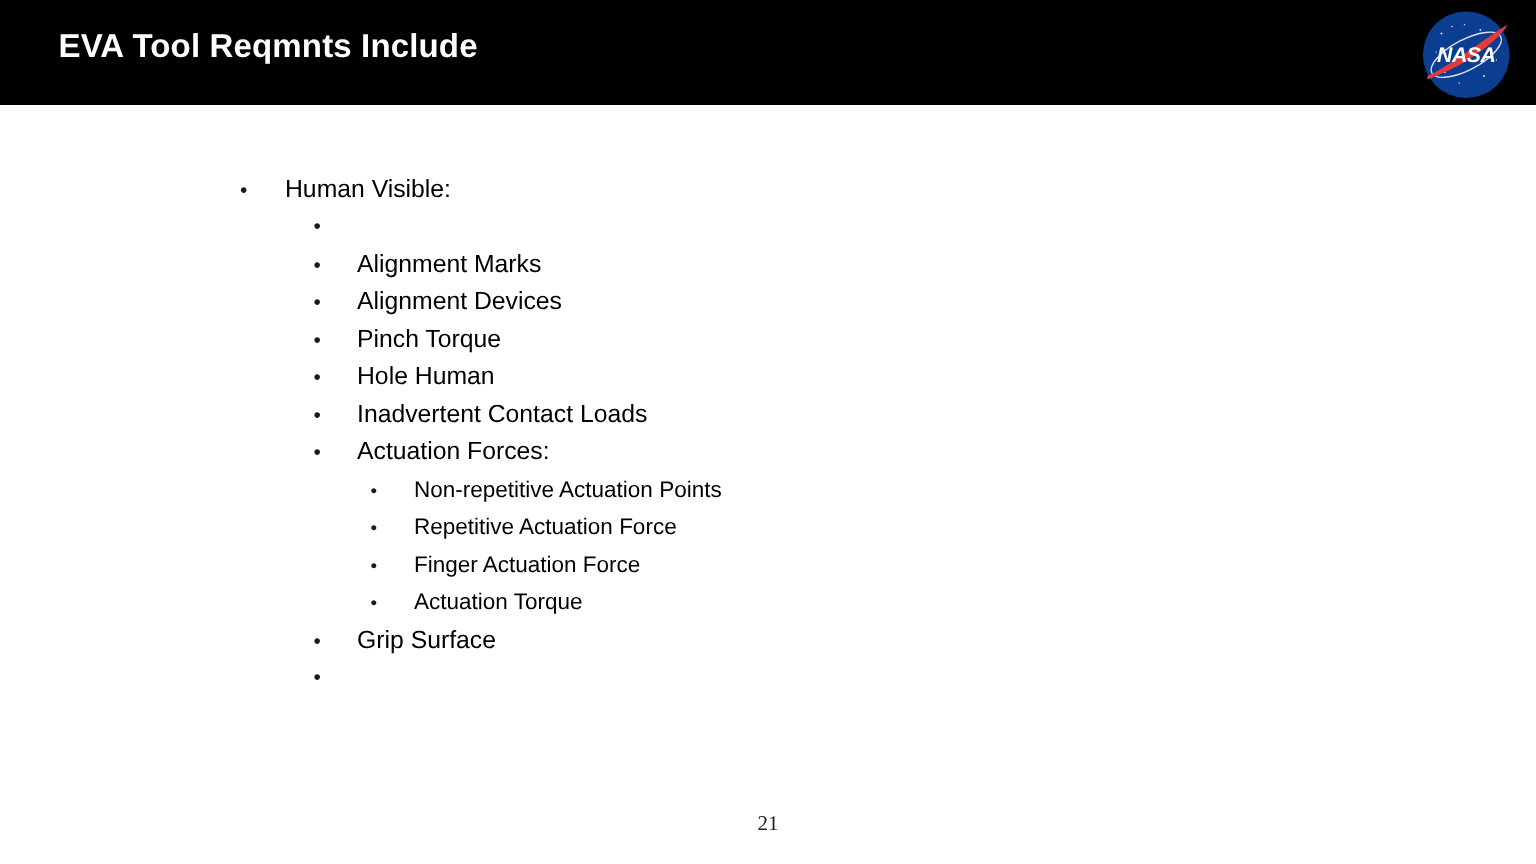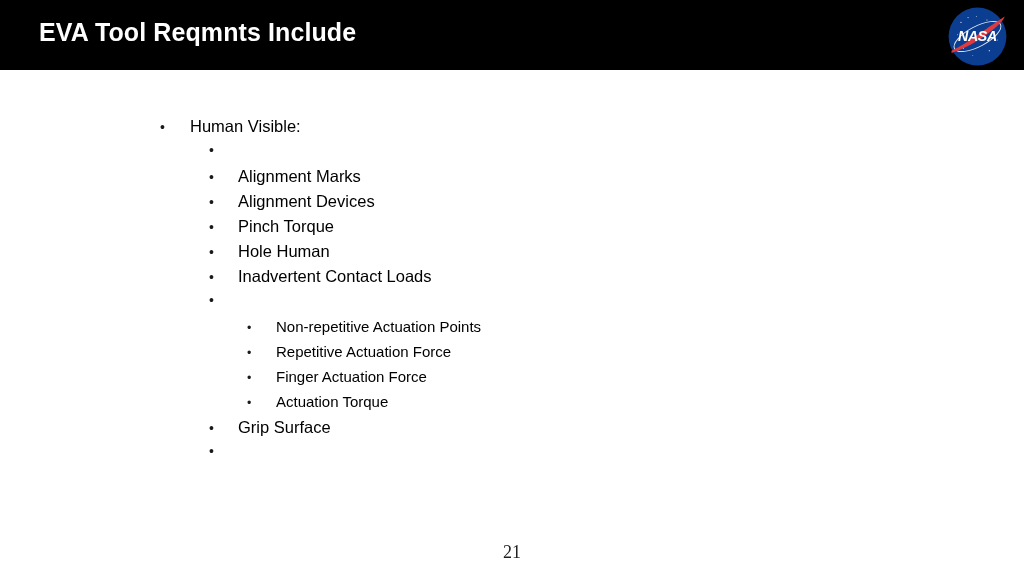--- a/index.html
+++ b/index.html
@@ -28,21 +28,21 @@
     top: 0;
     width: 1024px;
     height: 70px;
     background: #000000;
   }
   .slide-title {
     position: absolute;
     left: 39px;
     top: 18px;
     font-family: "Liberation Sans", sans-serif;
-    font-size: 25px;
+    font-size: 22px;
     font-weight: bold;
     color: #ffffff;
     letter-spacing: 0.1px;
     white-space: nowrap;
   }
 
   
   .nasa-logo {
     position: absolute;
     left: 948px;
@@ -101,21 +101,21 @@
   .lvl3 .bullet-mark { width: 29px; font-size: 12.5px; }
 
   
   .page-number {
     position: absolute;
     left: 0;
     top: 542px;
     width: 1024px;
     text-align: center;
     font-family: "Liberation Serif", serif;
-    font-size: 18px;
+    font-size: 14px;
     color: #231f20;
   }
 </style>
 </head>
 <body>
 
 <div class="slide">
 
   <div class="header-band"></div>
 
@@ -175,20 +175,21 @@
       <span class="bullet-text">Hole Human</span>
     </div>
 
     <div class="bullet-row lvl2" style="top:197px">
       <span class="bullet-mark">•</span>
       <span class="bullet-text">Inadvertent Contact Loads</span>
     </div>
 
     <div class="bullet-row lvl2" style="top:222px">
       <span class="bullet-mark">•</span>
+      <span class="bullet-text">Actuation Forces:</span>
     </div>
 
     <div class="bullet-row lvl3" style="top:248px">
       <span class="bullet-mark">•</span>
       <span class="bullet-text">Non-repetitive Actuation Points</span>
     </div>
 
     <div class="bullet-row lvl3" style="top:273px">
       <span class="bullet-mark">•</span>
       <span class="bullet-text">Repetitive Actuation Force</span>

